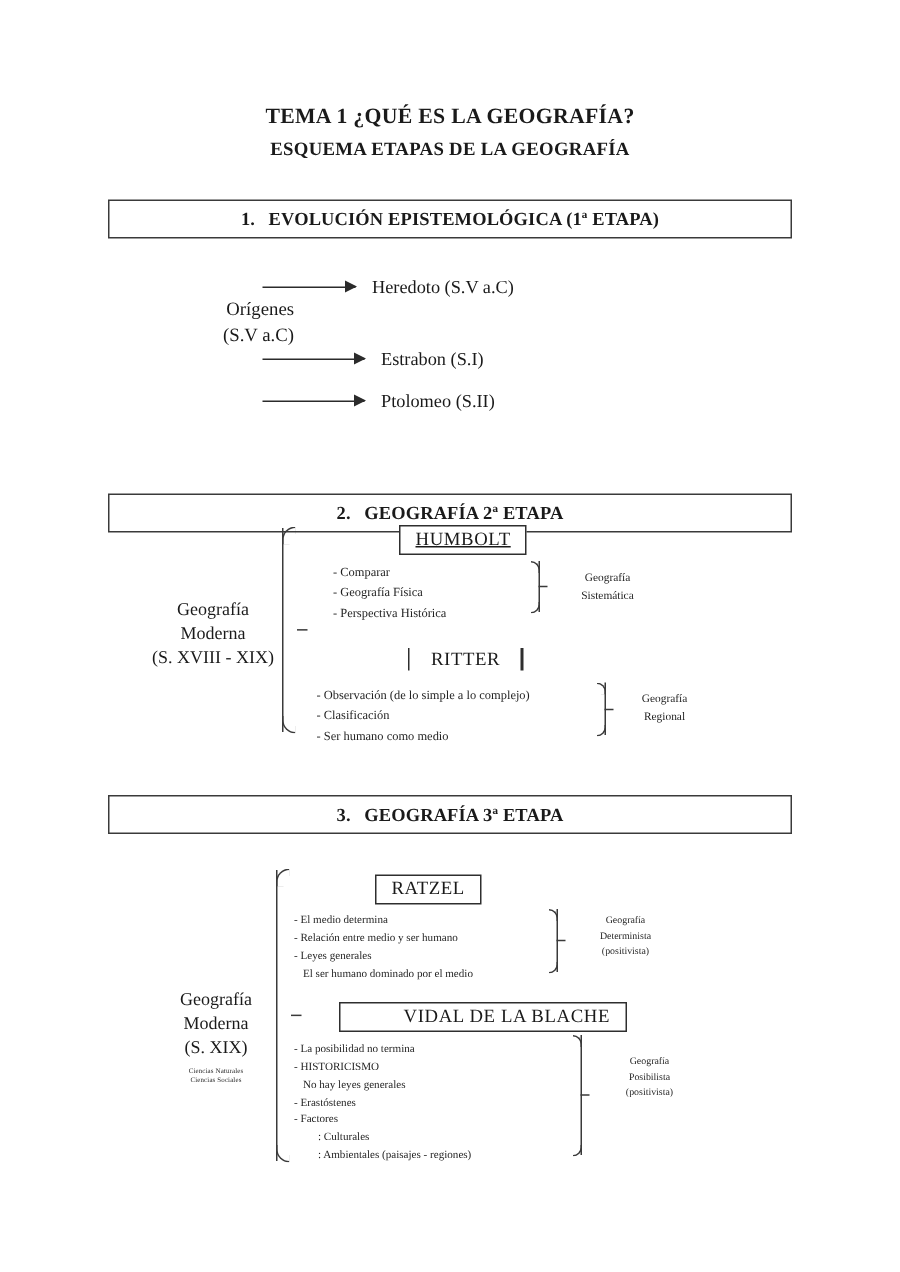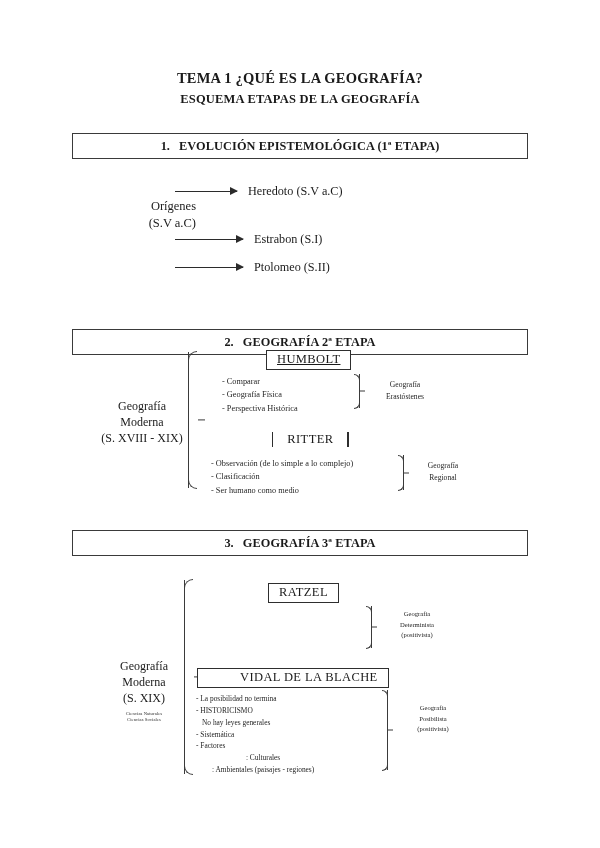--- a/index.html
+++ b/index.html
@@ -171,21 +171,21 @@
   }
 
   .bullets {
     position: absolute;
     font-size: 8.3px;
     line-height: 1.62;
     color: #1f1f1f;
     white-space: nowrap;
   }
   .bullets.sm { font-size: 7.4px; line-height: 1.6; }
-  .bullets .indent { padding-left: 16px; text-align: center; }
+  .bullets .indent { padding-left: 16px; }
   .bullets .noda { padding-left: 6px; }
 
   .right-label {
     position: absolute;
     font-size: 7.6px;
     line-height: 1.6;
     text-align: center;
     color: #1f1f1f;
     white-space: nowrap;
   }
@@ -280,21 +280,21 @@
   <div class="bullets" style="left:211px; top:375px;margin-left:11px;">
     <div>- Comparar</div>
     <div>- Geografía Física</div>
     <div>- Perspectiva Histórica</div>
   </div>
   <div class="sbrace" style="left:352px; top:374px; width:8px; height:34px;">
     <span class="nub"></span>
   </div>
   <div class="right-label" style="left:368px; top:379px; width:74px;">
     <div>Geografía</div>
-    <div>Erastóstenes</div>
+    <div>Sistemática</div>
   </div>
 
   <div class="name-bars" style="left:272px; top:432px;">
     <span class="bar"></span>
     <span>RITTER</span>
     <span class="bar"></span>
   </div>
   <div class="bullets" style="left:211px; top:457px;">
     <div>- Observación (de lo simple a lo complejo)</div>
     <div>- Clasificación</div>
@@ -320,40 +320,46 @@
     <div class="left-sub">
       <div>Ciencias Naturales</div>
       <div>Ciencias Sociales</div>
     </div>
   </div>
 
   <div class="brace tick" style="left:184px; top:580px; width:10px; height:194px;">
     <span class="nub"></span>
   </div>
 
-  <div class="name-box" style="left:268px; top:583px;">
+  <div class="name-box" style="left:250px; top:583px;">
     <span>RATZEL</span>
+  </div>
+  <div class="bullets sm" style="left:196px; top:607px;">
+    <div>- El medio determina</div>
+    <div>- Relación entre medio y ser humano</div>
+    <div>- Leyes generales</div>
+    <div class="noda">El ser humano dominado por el medio</div>
   </div>
   <div class="sbrace" style="left:364px; top:606px; width:8px; height:42px;">
     <span class="nub"></span>
   </div>
   <div class="right-label tiny" style="left:378px; top:609px; width:78px;">
     <div>Geografía</div>
     <div>Determinista</div>
     <div>(positivista)</div>
   </div>
 
-  <div class="name-box" style="left:197px; top:668px;padding-left:42px;">
+  <div class="name-box" style="left:226px; top:668px;padding-left:42px;">
     <span>VIDAL DE LA BLACHE</span>
   </div>
   <div class="bullets sm" style="left:196px; top:693px;">
     <div>- La posibilidad no termina</div>
     <div>- HISTORICISMO</div>
     <div class="noda">No hay leyes generales</div>
-    <div>- Sistemática</div>
+    <div>- Erastóstenes</div>
     <div>- Factores</div>
     <div class="indent">: Culturales</div>
     <div class="indent">: Ambientales (paisajes - regiones)</div>
   </div>
   <div class="sbrace" style="left:380px; top:690px; width:8px; height:80px;">
     <span class="nub"></span>
   </div>
   <div class="right-label tiny" style="left:394px; top:703px; width:78px;">
     <div>Geografía</div>
     <div>Posibilista</div>

